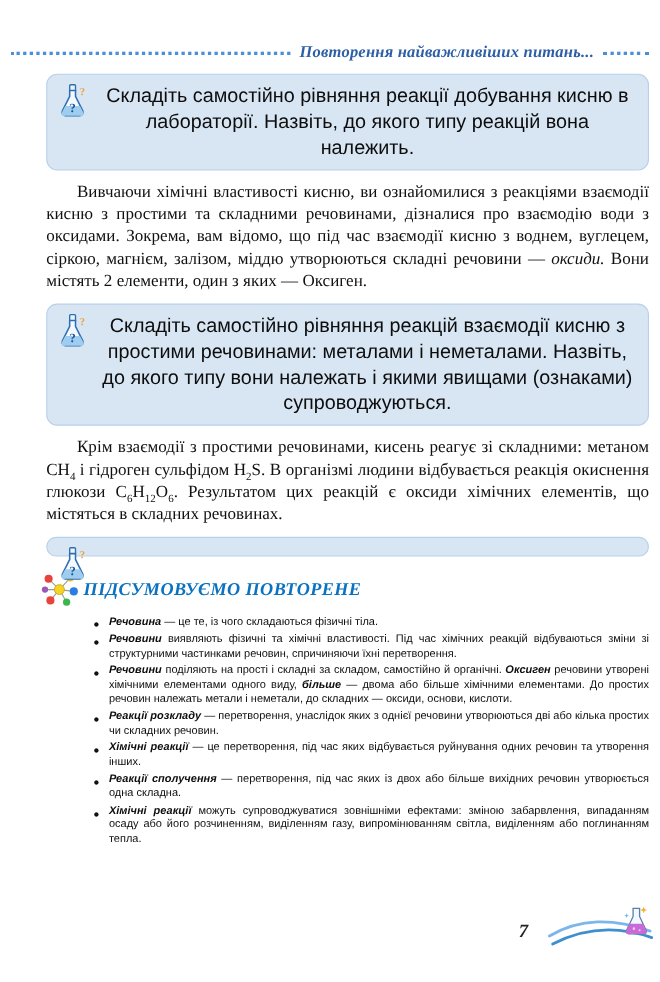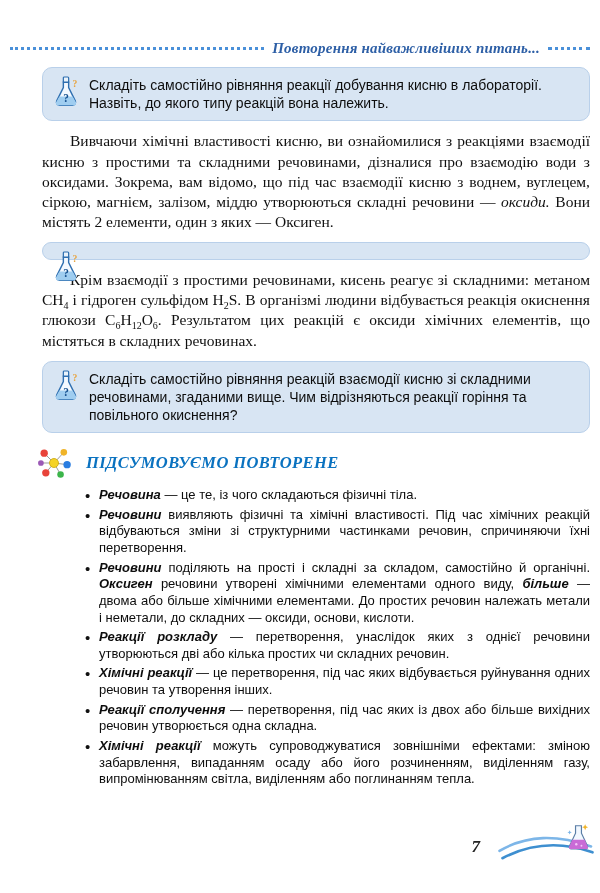--- a/index.html
+++ b/index.html
@@ -30,45 +30,45 @@
     position:relative;
     background:#d8e5f3;
     border:1.5px solid #b9d0ea;
     border-radius:10px;
     padding:8px 10px 8px 46px;
     margin:10px 0;
   }
   .flask { position:absolute; left:8px; top:7px; width:30px; height:34px; }
   .task-text {
     font-family:"Liberation Sans", sans-serif;
-    font-size:14px; line-height:1.3; color:#0d0d0d; text-align:left;
+    font-size:18px; line-height:1.3; color:#0d0d0d; text-align:center;
   }
 
   
   .body-para {
     font-size:15.5px; line-height:1.3; text-align:justify;
     text-indent:28px; margin:6px 0 8px 0; color:#101010;
   }
   .body-para .term { font-style:italic; }
   .body-para sub { font-size:10px; line-height:0; }
 
   
-  .summary-head { display:flex; align-items:center; gap:14px; margin:12px 0 6px 0; }
+  .summary-head { display:flex; align-items:center; gap:4px; margin:12px 0 6px 0; }
   .summary-head h2 {
     color:#0a72c0; font-style:italic; font-weight:bold;
     font-size:16.5px; letter-spacing:.4px;
   }
   .molecule { width:36px; height:36px; flex:0 0 auto; margin-left:-6px; }
 
   
   .summary-list { list-style:none; margin:2px 0 0 42px; }
   .summary-list li {
     position:relative; padding-left:15px; margin-bottom:3px;
     font-family:"Liberation Sans", sans-serif;
-    font-size:13px; line-height:1.28; text-align:justify; color:#0d0d0d;
+    font-size:10px; line-height:1.28; text-align:justify; color:#0d0d0d;
   }
   .summary-list li::before {
     content:"\2022"; position:absolute; left:1px; top:-1px; font-size:15px; color:#111;
   }
   .summary-list .lead { font-weight:bold; font-style:italic; }
 
   
   .page-footer {
     position:absolute; bottom:4px; right:6px;
     display:flex; align-items:flex-end; gap:18px;
@@ -110,35 +110,35 @@
     <section class="task-box">
       <span class="flask">
         <svg viewBox="0 0 34 38" width="30" height="34">
           <rect x="14" y="2" width="6" height="7" rx="1" fill="#eaf3fb" stroke="#2f6fb0" stroke-width="1.4"></rect>
           <path d="M14 8 v6 L6.5 29 a3.5 3.5 0 0 0 3.2 5 h14.6 a3.5 3.5 0 0 0 3.2 -5 L20 14 V8 z" fill="#f4f9ff" stroke="#2f6fb0" stroke-width="1.6"></path>
           <path d="M9.5 24 h15 l3 5.5 a2.6 2.6 0 0 1 -2.5 4.5 H9 a2.6 2.6 0 0 1 -2.5 -4.5 z" fill="#9fcdf0"></path>
           <text x="17" y="30" text-anchor="middle" font-size="13" font-weight="bold" fill="#16518f" font-family="serif">?</text>
           <text x="27" y="13" text-anchor="middle" font-size="11" font-weight="bold" fill="#e8a33d" font-family="serif">?</text>
         </svg>
       </span>
+      <p class="task-text">Складіть самостійно рівняння реакцій взаємодії кисню з простими речовинами: металами і неметалами. Назвіть, до якого типу вони належать і якими явищами (ознаками) супроводжуються.</p>
     </section>
 
     <p class="body-para"><span>Крім взаємодії з простими речовинами, кисень реагує зі складними: метаном CH</span><sub>4</sub><span> і гідроген сульфідом H</span><sub>2</sub><span>S. В організмі людини відбувається реакція окиснення глюкози C</span><sub>6</sub><span>H</span><sub>12</sub><span>O</span><sub>6</sub><span>. Результатом цих реакцій є оксиди хімічних елементів, що містяться в складних речовинах.</span></p>
 
     <section class="task-box">
       <span class="flask">
         <svg viewBox="0 0 34 38" width="30" height="34">
           <rect x="14" y="2" width="6" height="7" rx="1" fill="#eaf3fb" stroke="#2f6fb0" stroke-width="1.4"></rect>
           <path d="M14 8 v6 L6.5 29 a3.5 3.5 0 0 0 3.2 5 h14.6 a3.5 3.5 0 0 0 3.2 -5 L20 14 V8 z" fill="#f4f9ff" stroke="#2f6fb0" stroke-width="1.6"></path>
           <path d="M9.5 24 h15 l3 5.5 a2.6 2.6 0 0 1 -2.5 4.5 H9 a2.6 2.6 0 0 1 -2.5 -4.5 z" fill="#9fcdf0"></path>
           <text x="17" y="30" text-anchor="middle" font-size="13" font-weight="bold" fill="#16518f" font-family="serif">?</text>
           <text x="27" y="13" text-anchor="middle" font-size="11" font-weight="bold" fill="#e8a33d" font-family="serif">?</text>
         </svg>
       </span>
-      <p class="task-text">Складіть самостійно рівняння реакцій взаємодії кисню зі складними речовинами, згаданими вище. Чим відрізняються реакції горіння та повільного окиснення?</p>
     </section>
 
     <div class="summary-head">
       <span class="molecule">
         <svg viewBox="0 0 44 44" width="36" height="36">
           <g stroke="#9a9a9a" stroke-width="1.2">
             <line x1="22" y1="22" x2="10" y2="10"></line>
             <line x1="22" y1="22" x2="34" y2="9"></line>
             <line x1="22" y1="22" x2="38" y2="24"></line>
             <line x1="22" y1="22" x2="30" y2="36"></line>

